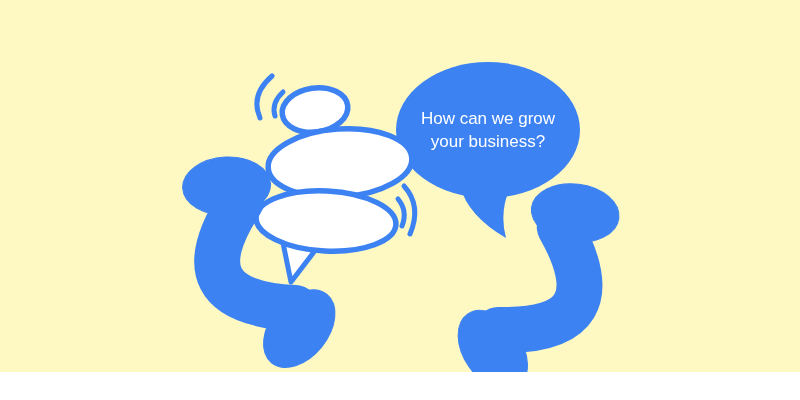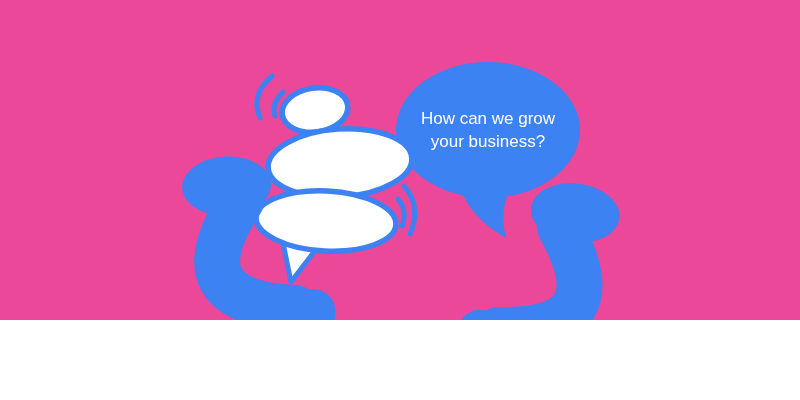--- a/index.html
+++ b/index.html
@@ -4,22 +4,22 @@
 <style>
   html, body {
     margin: 0;
     padding: 0;
     background: #ffffff;
     font-family: "Liberation Sans", sans-serif;
   }
   .canvas {
     position: relative;
     width: 800px;
-    height: 320px;
-    background: #ec4899;
+    height: 372px;
+    background: #fef9c3;
     overflow: hidden;
     text-align: center;
   }
   .canvas svg {
     position: absolute;
     inset: 0;
     display: block;
   }
   text.bubble-text {
     font-family: "Liberation Sans", sans-serif;

